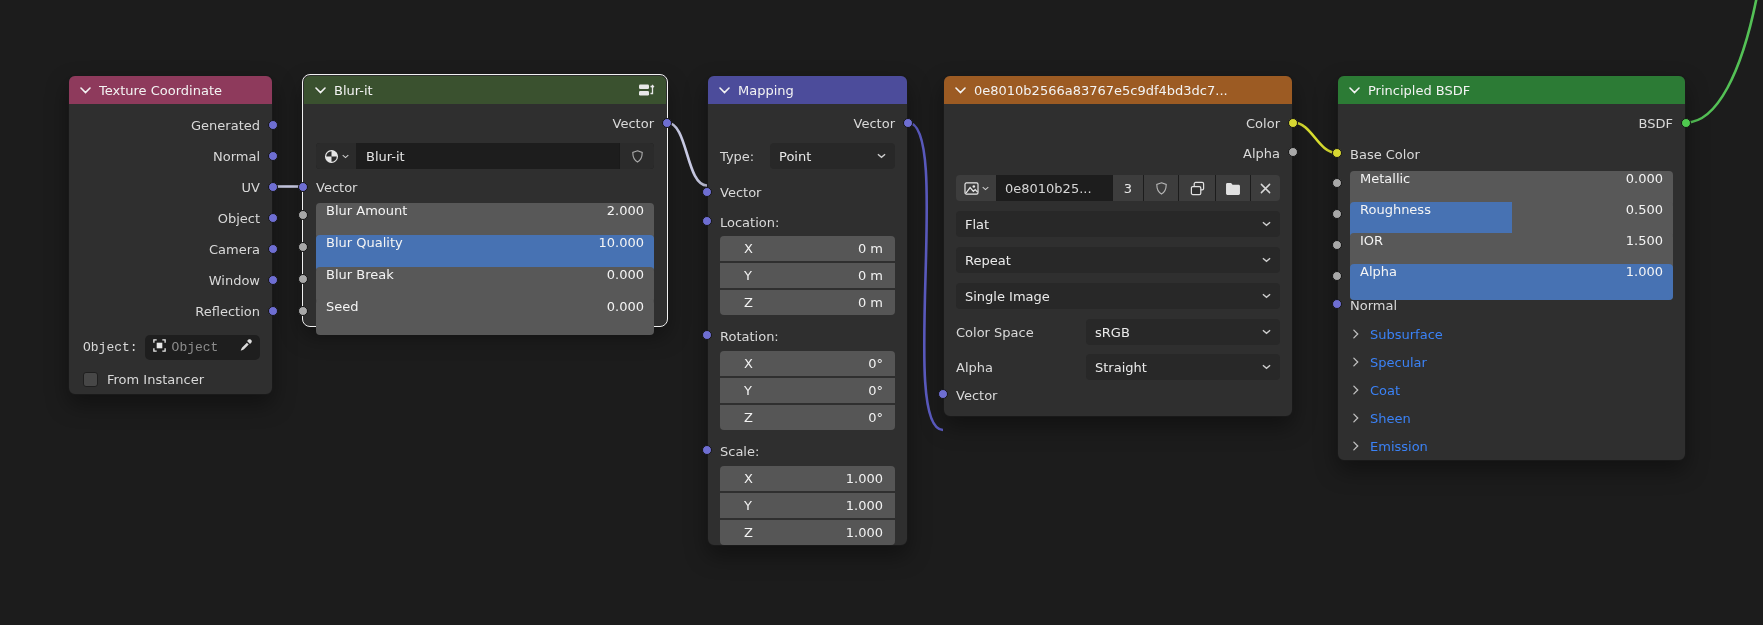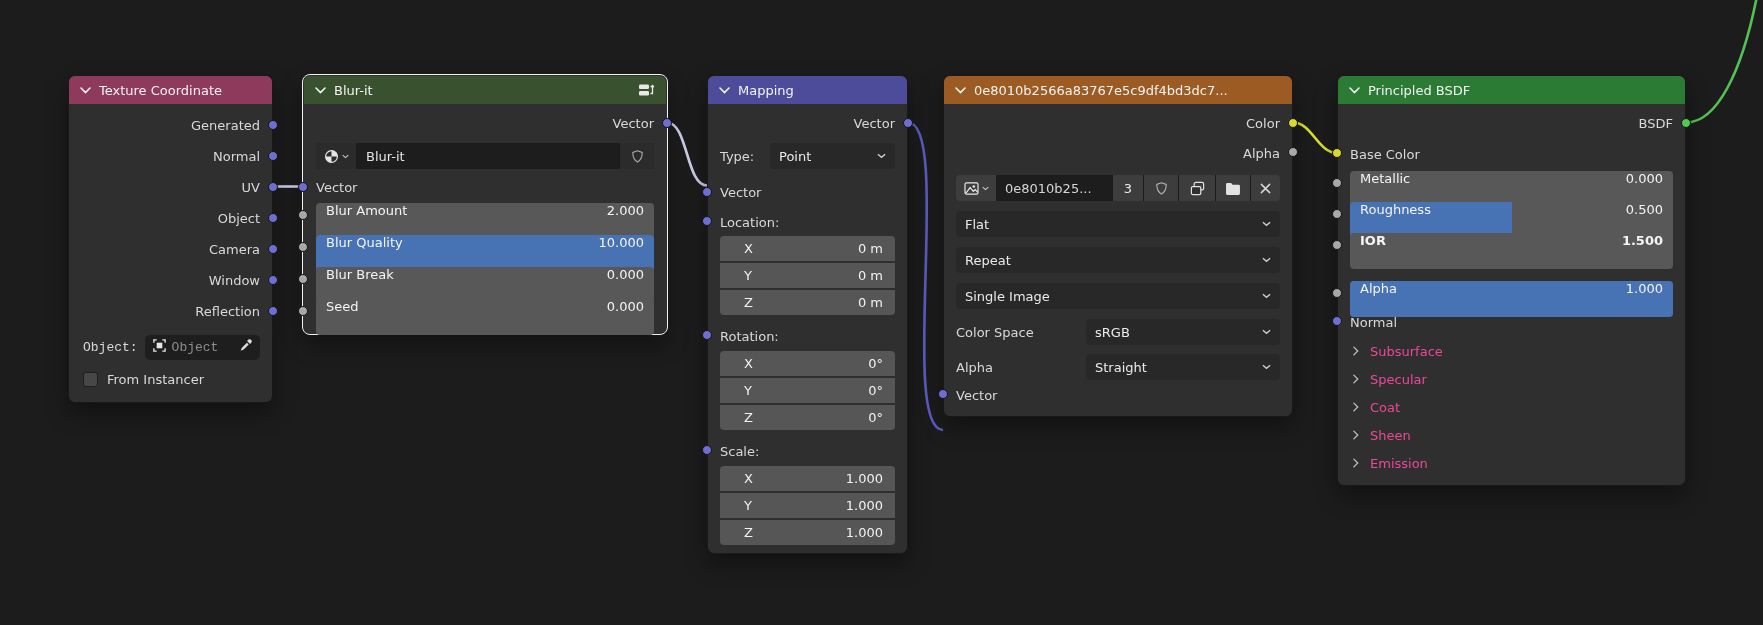--- a/index.html
+++ b/index.html
@@ -6,21 +6,21 @@
   body{width:1763px;height:625px;overflow:hidden;background:#1c1c1c;
        font-family:"DejaVu Sans","Liberation Sans",sans-serif;font-size:13px;color:#d9d9d9;position:relative;}
   .canvas{position:absolute;inset:0;}
   svg.wires{position:absolute;left:0;top:0;width:1763px;height:625px;pointer-events:none;}
   .node{position:absolute;background:#2f2f2f;border-radius:7px;border:1px solid rgba(0,0,0,.45);
         box-shadow:0 10px 22px rgba(0,0,0,.38);box-sizing:border-box;}
   .node.selected{border-color:transparent;outline:1.5px solid #f1f1f1;}
   .hdr{height:28px;display:flex;align-items:center;gap:8px;padding:0 11px;border-radius:6px 6px 0 0;color:#f3f3f3;}
   .hdr-title{flex:1;white-space:nowrap;overflow:hidden;}
   .hdr-icon{display:flex;align-items:center;}
-  .body{padding:4px 0 8px;}
+  .body{padding:4px 0 0;}
   .orow{height:31px;display:flex;align-items:center;justify-content:flex-end;padding:0 12px;position:relative;}
   .orow28{height:28px;display:flex;align-items:center;justify-content:flex-end;padding:0 12px;position:relative;}
   .irow{height:31px;display:flex;align-items:center;padding:0 12px;position:relative;}
   .irow30{height:30px;display:flex;align-items:center;padding:0 12px;position:relative;}
   .lrow{height:28px;display:flex;align-items:center;padding:0 12px;position:relative;}
   .lrow30{height:30px;display:flex;align-items:center;padding:0 12px;position:relative;margin-top:6px;}
   .sock{position:absolute;width:10px;height:10px;border-radius:50%;border:1px solid #141414;top:50%;margin-top:-6px;box-sizing:border-box;}
   .sock.r{right:-6px;}  .sock.l{left:-6px;}
   .srow{height:26px;margin-bottom:6px;padding:0 12px;position:relative;}
   .slider{height:36px;background:#585858;border-radius:4px;position:relative;overflow:hidden;
@@ -46,21 +46,21 @@
   .imgrow{height:26px;margin:8px 12px 0;display:flex;border-radius:4px;overflow:hidden;}
   .iseg{background:#3d3d3d;display:flex;align-items:center;justify-content:center;border-right:1px solid #1c1c1c;}
   .iseg:last-child{border-right:none;}
   .iname{background:#1d1d1d;flex:1;display:flex;align-items:center;padding-left:8px;color:#d6d6d6;border-right:1px solid #1c1c1c;}
   .objrow{height:30px;display:flex;align-items:center;gap:7px;padding:0 12px 0 14px;margin-top:5px;font-family:Liberation Mono, monospace;}
   .objfield{flex:1;height:25px;background:#1e1e1e;border-radius:5px;display:flex;align-items:center;gap:5px;padding:0 7px;}
   .objfield .ph{flex:1;color:#8d8d8d;}
   .cbrow{height:30px;display:flex;align-items:center;gap:9px;padding:0 12px 0 14px;margin-top:2px;}
   .cbox{width:15px;height:15px;background:#474747;border-radius:3px;border:1px solid #1f1f1f;box-sizing:border-box;}
   .prow{height:28px;display:flex;align-items:center;gap:11px;padding:0 15px;}
-  .prow .plabel{color:#ec4899;}
+  .prow .plabel{color:#3b82f6;}
 </style>
 </head>
 <body>
 
 <div class="canvas">
 
   <svg class="wires">
     <path d="M273,186.5 C283,186.5 293,186.5 303,186.5" stroke="#cdcfe9" stroke-width="2.6" fill="none"></path>
     <path d="M667,122.5 C688,122.5 686,185.5 707,185.5" stroke="#cdcfe9" stroke-width="2.6" fill="none"></path>
     <path d="M908,122.5 C952,122.5 899,430 943,430" stroke="#5d5dc4" stroke-width="2.6" fill="none"></path>
@@ -423,21 +423,21 @@
         <span class="sock l" style="background:#a8a8a8;"></span>
       </div>
       <div class="srow" style="margin-bottom:5px;">
         <div class="slider">
           <div class="fill" style="width: 50%;"></div>
           <span>Roughness</span>
           <span>0.500</span>
         </div>
         <span class="sock l" style="background:#a8a8a8;"></span>
       </div>
-      <div class="srow" style="margin-bottom:22px;font-weight:bold;">
+      <div class="srow" style="margin-bottom:5px;">
         <div class="slider">
           <div class="fill" style="width: 0%;"></div>
           <span>IOR</span>
           <span>1.500</span>
         </div>
         <span class="sock l" style="background:#a8a8a8;"></span>
       </div>
       <div class="srow" style="margin-bottom:0;">
         <div class="slider">
           <div class="fill" style="width: 100%;"></div>

